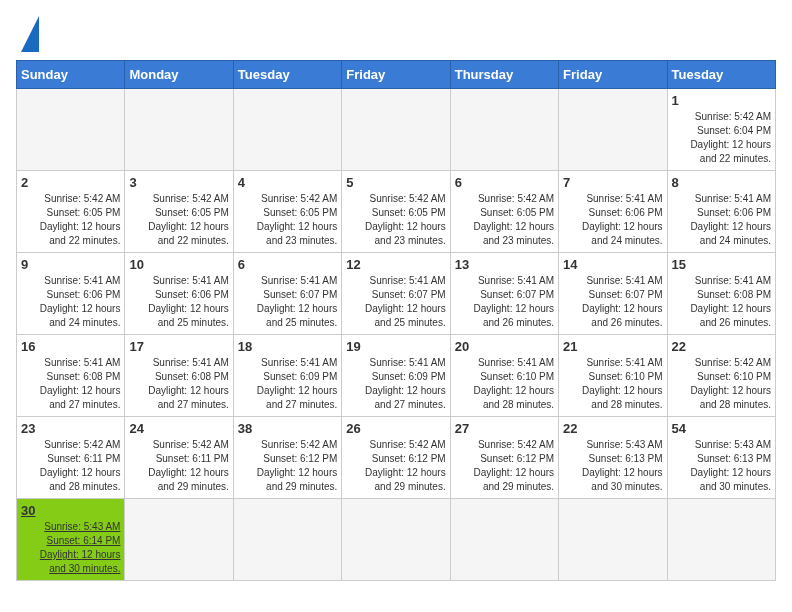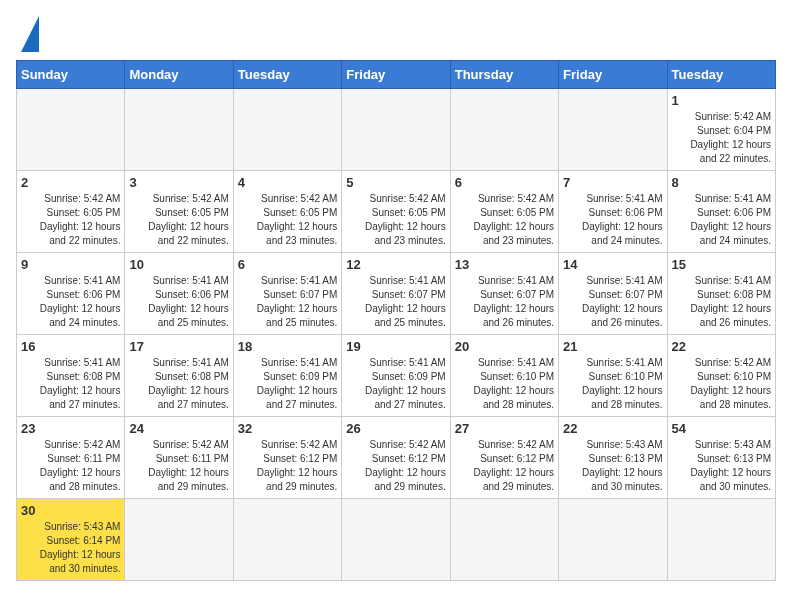--- a/index.html
+++ b/index.html
@@ -68,21 +68,22 @@
     .day-info {
       font-size: 10px;
       color: #333;
       line-height: 1.4;
       text-align: right;
     }
     .last-row td {
       background: #f5f5f5;
     }
     .last-row td.has-day {
-      background: #fde047;
+      background: #84cc16;
+      text-decoration: underline;
     }
   </style>
 </head>
 <body>
 
 <div class="header-area">
   <div class="logo-area">
     <div style="display:flex; align-items:center; gap:2px;">
       <div style="display:flex; flex-direction:column; align-items:flex-end;">
         <span style="font-size:18px; color:#333; font-weight:normal;"></span>
@@ -215,21 +216,21 @@
       <tr>
         <td>
           <div class="day-number">23</div>
           <div class="day-info">Sunrise: 5:42 AM<br>Sunset: 6:11 PM<br>Daylight: 12 hours and 28 minutes.</div>
         </td>
         <td>
           <div class="day-number">24</div>
           <div class="day-info">Sunrise: 5:42 AM<br>Sunset: 6:11 PM<br>Daylight: 12 hours and 29 minutes.</div>
         </td>
         <td>
-          <div class="day-number">32</div>
+          <div class="day-number">38</div>
           <div class="day-info">Sunrise: 5:42 AM<br>Sunset: 6:12 PM<br>Daylight: 12 hours and 29 minutes.</div>
         </td>
         <td>
           <div class="day-number">26</div>
           <div class="day-info">Sunrise: 5:42 AM<br>Sunset: 6:12 PM<br>Daylight: 12 hours and 29 minutes.</div>
         </td>
         <td>
           <div class="day-number">27</div>
           <div class="day-info">Sunrise: 5:42 AM<br>Sunset: 6:12 PM<br>Daylight: 12 hours and 29 minutes.</div>
         </td>

